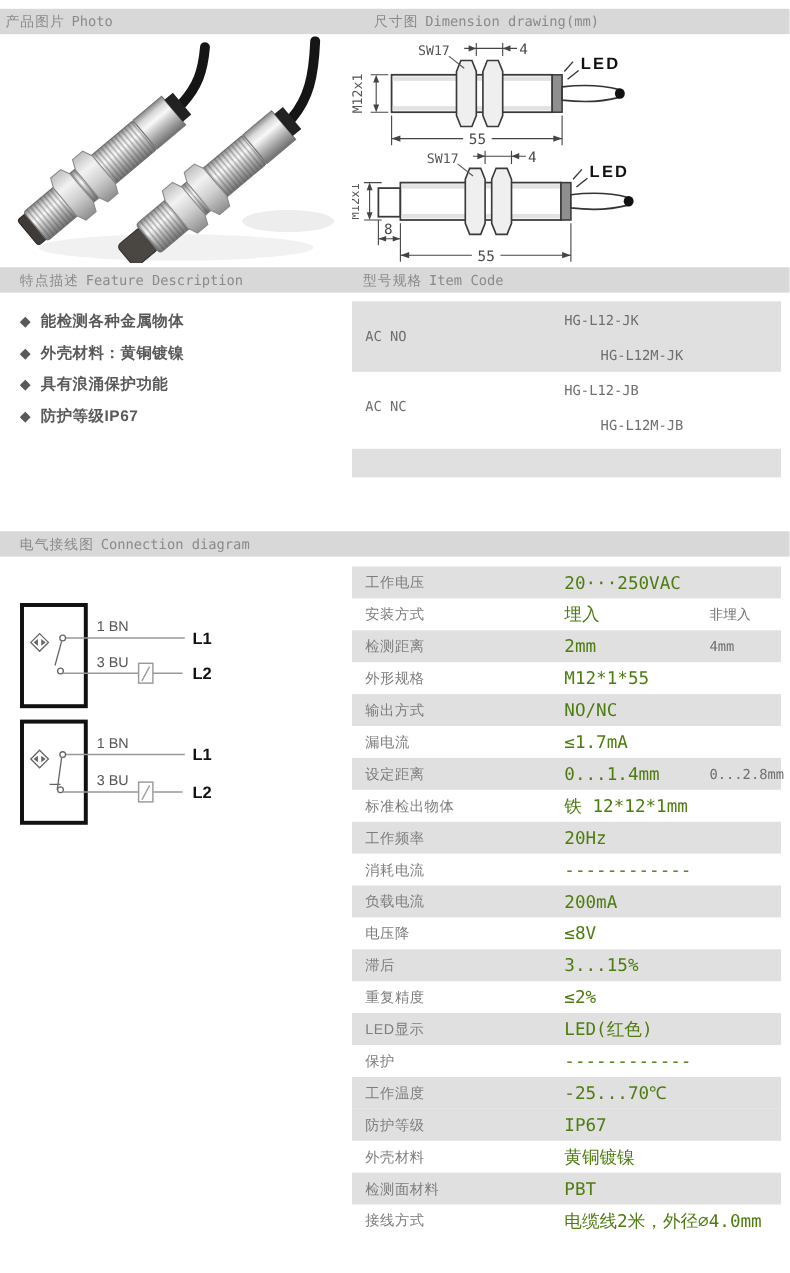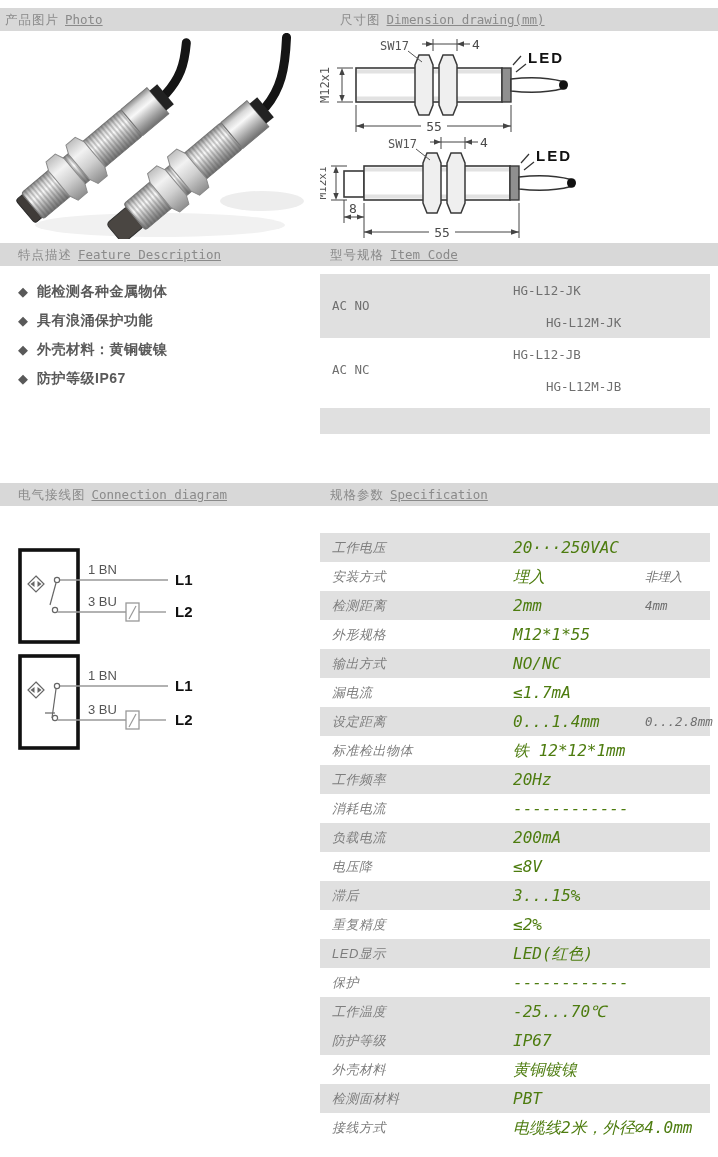--- a/index.html
+++ b/index.html
@@ -2,21 +2,21 @@
 <html><head>
 <meta charset="utf-8">
 <style>
   html,body{margin:0;padding:0;background:#fff;}
   #page{position:relative;width:718px;height:1157px;background:#fff;overflow:hidden;
         font-family:"DejaVu Sans Mono",monospace;}
   
   .bar{position:absolute;left:0;width:718px;height:23px;background:#d8d8d8;}
   .bt{position:absolute;top:0;height:23px;line-height:23px;font-size:12.5px;color:#8a8a8a;white-space:nowrap;}
   .bt .zh{font-family:"Liberation Sans",sans-serif;letter-spacing:1px;}
-  .bt .en{font-family:"DejaVu Sans Mono",monospace;margin-left:6px;text-decoration:underline;}
+  .bt .en{font-family:"DejaVu Sans Mono",monospace;margin-left:6px;}
   
   .photo{position:absolute;left:0;top:33px;}
   
   .dim1{position:absolute;left:320px;top:34px;}
   .dim2{position:absolute;left:320px;top:132px;}
   .dt{font-family:"DejaVu Sans Mono",monospace;font-size:13px;fill:#4a4a4a;}
   .dts{font-family:"DejaVu Sans Mono",monospace;font-size:12px;fill:#555;}
   .led{font-family:"Liberation Sans",sans-serif;font-size:15px;font-weight:bold;fill:#111;letter-spacing:2px;}
   
   .features{position:absolute;left:18px;top:276px;width:300px;}
@@ -33,21 +33,21 @@
   .ctype{position:absolute;left:12px;top:0;height:52px;line-height:64px;font-size:12.5px;color:#6f6f6f;}
   .ccode{position:absolute;left:193px;font-size:12.5px;color:#6f6f6f;line-height:18px;}
   .ccode.c1{top:8px;}
   .ccode.c2{top:40px;padding-left:33px;}
   
   .conn1{position:absolute;left:8px;top:546px;}
   .conn2{position:absolute;left:8px;top:652px;}
   .wl{font-family:"Liberation Sans",sans-serif;font-size:13px;fill:#555;}
   .tl{font-family:"Liberation Sans",sans-serif;font-size:15px;font-weight:bold;fill:#111;}
   
-  .spec{position:absolute;left:320px;top:533px;width:390px;font-style:italic;}
+  .spec{position:absolute;left:320px;top:515px;width:390px;}
   .srow{position:relative;height:29px;}
   .srow.g{background:#e0e0e0;}
   .sl{position:absolute;left:12px;top:0;line-height:29px;font-family:"Liberation Sans",sans-serif;
       font-size:13px;color:#7d7d7d;letter-spacing:.5px;}
   .sv{position:absolute;left:193px;top:0;line-height:29px;font-size:16px;color:#4d7c0f;white-space:nowrap;}
   .sv2{position:absolute;left:325px;top:0;line-height:29px;font-size:12.5px;color:#6f6f6f;white-space:nowrap;}
 </style>
 </head>
 <body>
 
@@ -180,43 +180,42 @@
     <text x="216" y="29" class="led">LED</text>
   </svg>
 
   <div class="bar" style="top:243px">
     <span class="bt" style="left:18px"><span class="zh">特点描述</span><span class="en">Feature Description</span></span>
     <span class="bt" style="left:330px"><span class="zh">型号规格</span><span class="en">Item Code</span></span>
   </div>
 
   <div class="features">
     <div class="feat"><span class="diamond">◆</span><span class="ftext">能检测各种金属物体</span></div>
+    <div class="feat"><span class="diamond">◆</span><span class="ftext">外壳材料：黄铜镀镍</span></div>
     <div class="feat"><span class="diamond">◆</span><span class="ftext">具有浪涌保护功能</span></div>
-    <div class="feat"><span class="diamond">◆</span><span class="ftext">外壳材料：黄铜镀镍</span></div>
     <div class="feat"><span class="diamond">◆</span><span class="ftext">防护等级IP67</span></div>
   </div>
 
   <div class="codes">
     <div class="cblock cb64 g">
       <span class="ctype">AC NO</span>
       <span class="ccode c1">HG-L12-JK</span>
       <span class="ccode c2">HG-L12M-JK</span>
     </div>
     <div class="cblock cb64">
       <span class="ctype">AC NC</span>
       <span class="ccode c1">HG-L12-JB</span>
       <span class="ccode c2">HG-L12M-JB</span>
     </div>
     <div class="cspacer"></div>
     <div class="cblock cb26 g"></div>
   </div>
 
   <div class="bar" style="top:483px">
     <span class="bt" style="left:18px"><span class="zh">电气接线图</span><span class="en">Connection diagram</span></span>
-    <span class="bt" style="left:330px"><span class="zh">规格参数</span><span class="en">Specification</span></span>
   </div>
 
   <svg class="conn1" width="240" height="102" viewBox="0 0 240 102">
     <rect x="12" y="4" width="58" height="92" fill="none" stroke="#111" stroke-width="3.6"></rect>
     <path d="M28,30 L36,38 L28,46 L20,38 Z" fill="none" stroke="#666" stroke-width="1.2"></path>
     <path d="M26.5,35 L22.5,38 L26.5,41 Z" fill="#666"></path>
       <path d="M29.5,35 L33.5,38 L29.5,41 Z" fill="#666"></path>
     <line x1="51.5" y1="34" x2="160" y2="34" stroke="#999" stroke-width="1.4"></line>
     <circle cx="49" cy="34" r="2.6" fill="#fff" stroke="#666" stroke-width="1.2"></circle>
     <line x1="48" y1="37" x2="42" y2="59" stroke="#666" stroke-width="1.2"></line>

